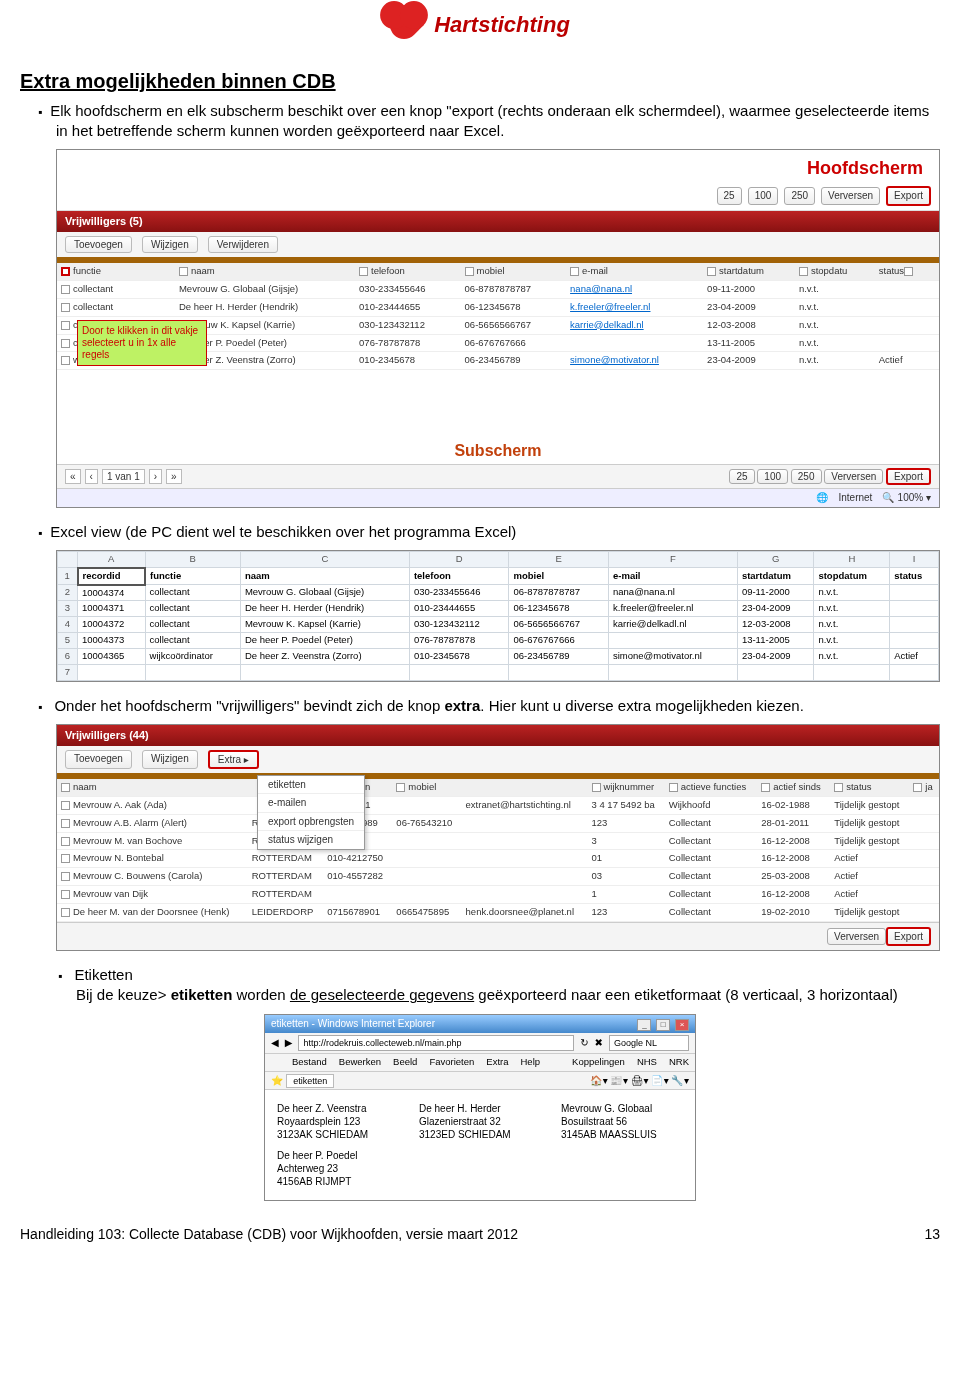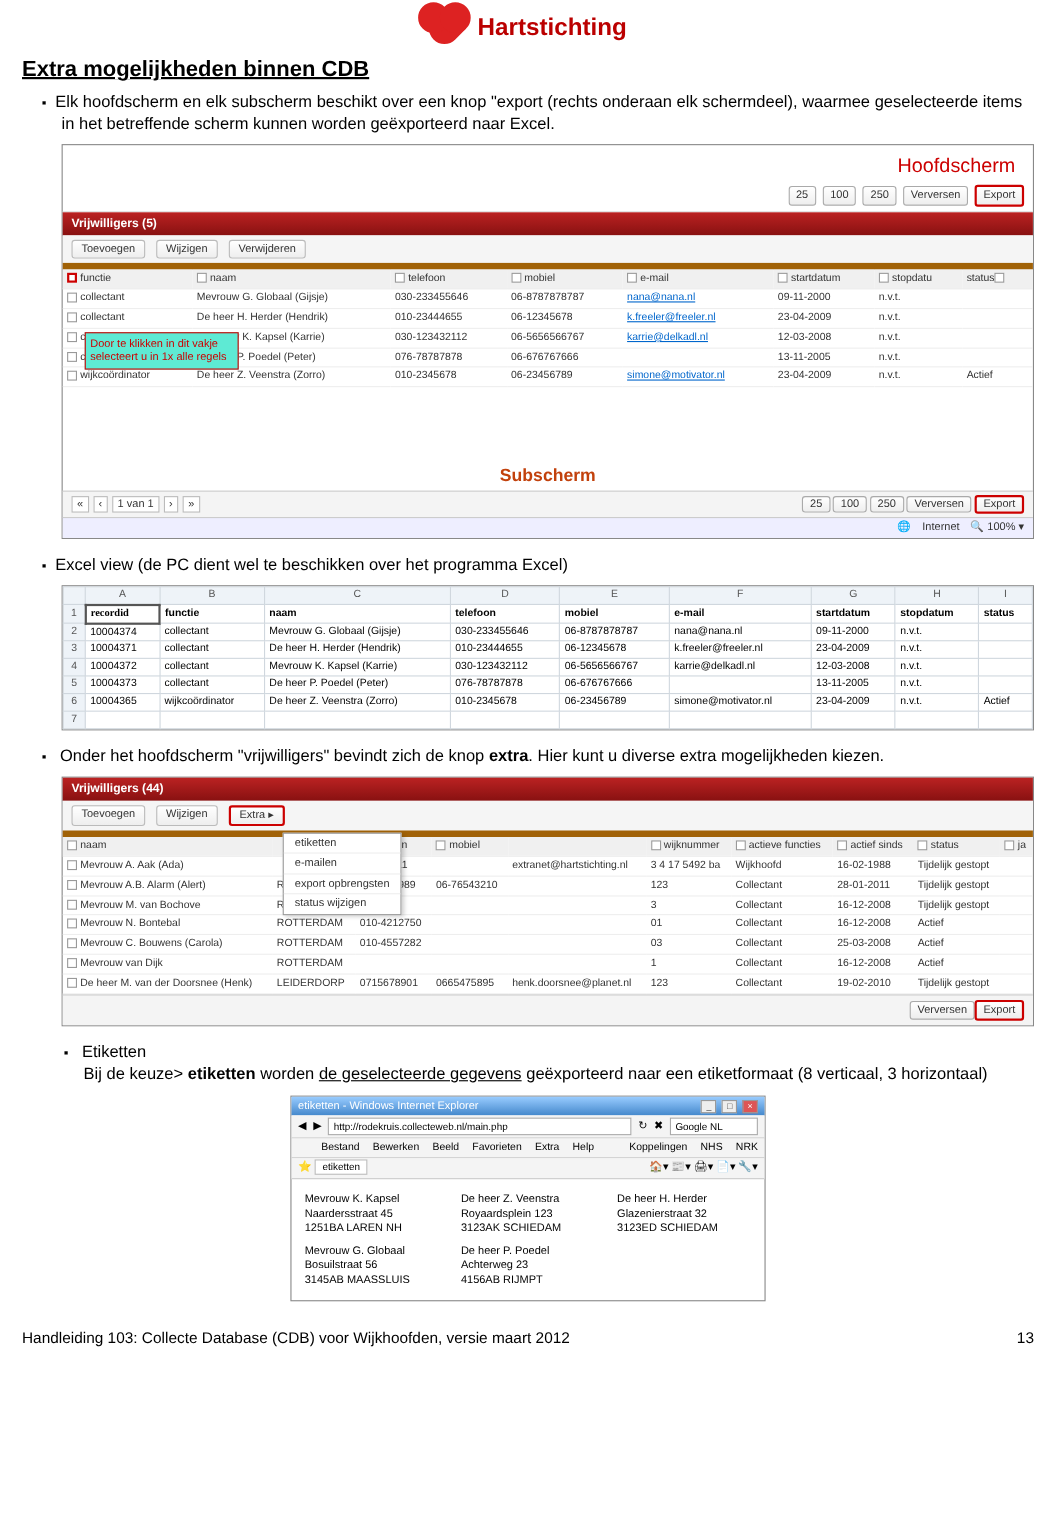--- a/index.html
+++ b/index.html
@@ -8,22 +8,23 @@
     font-family: Arial, Helvetica, sans-serif;
     font-size: 15px;
     color: #000;
     background: #fff;
     padding: 10px 20px 20px 20px;
     line-height: 1.35;
   }
   .header-logo {
     display: flex;
     justify-content: center;
-    align-items: flex-end;
-    margin-bottom: 10px;
+    align-items: center;
+    margin-bottom: 28px;
+    font-style: italic;
   }
   .heart {
     width: 28px; height: 28px;
     background: #d22;
     border-radius: 50% 50% 0 50%;
     transform: rotate(-45deg);
     position: relative;
     margin-right: 6px;
   }
   .heart::before, .heart::after {
@@ -51,21 +52,21 @@
     border: 1px solid #888;
     margin: 6px 0 14px 36px;
     font-size: 10px;
     color: #333;
     background: #fff;
     position: relative;
   }
   .hoofdscherm-label {
     text-align: right;
     color: #c00;
-    font-weight: normal;
+    font-weight: bold;
     font-size: 18px;
     padding: 6px 16px 2px 0;
   }
   .top-toolbar {
     display: flex;
     justify-content: flex-end;
     gap: 6px;
     padding: 4px 8px;
     border-bottom: 1px solid #ddd;
     align-items: center;
@@ -122,22 +123,22 @@
     margin-right: 3px;
   }
   .chk.red { border: 2px solid #c00; }
   .note-box {
     position: absolute;
     left: 20px;
     border: 1px solid #c00;
     color: #c00;
     font-size: 10px;
     padding: 4px;
-    width: 140px;
-    background: #5eead4;
+    width: 130px;
+    background: #bef264;
     line-height: 1.2;
   }
   .subscherm-label {
     color: #c2410c;
     font-weight: bold;
     font-size: 16px;
     text-align: center;
     margin: 70px 0 2px 0;
   }
   .bottom-bar {
@@ -170,21 +171,21 @@
   .excel-shot th, .excel-shot td {
     border: 1px solid #d0d7de;
     padding: 1px 4px;
     font-size: 9.5px;
     text-align: left;
     white-space: nowrap;
   }
   .excel-shot th { background: #eef3f8; text-align: center; font-weight: normal; color: #555;}
   .excel-shot .rownum { background: #eef3f8; text-align: center; width: 20px; color: #555;}
   .excel-shot .hdr { font-weight: bold; background: #fff;}
-  .excel-shot .selcell { border: 2px solid #555; font-family: Liberation Serif, serif; }
+  .excel-shot .selcell { border: 2px solid #555; }
   .dropdown-menu {
     position: absolute;
     left: 200px;
     top: 50px;
     border: 1px solid #999;
     background: #fff;
     box-shadow: 2px 2px 4px rgba(0,0,0,.2);
     font-size: 10px;
     z-index: 5;
   }
@@ -660,25 +661,20 @@
     <span><span>⭐</span> <span class="ie-tab">etiketten</span></span>
     <span>
       <span>🏠▾</span>
       <span>📰▾</span>
       <span>🖨▾</span>
       <span>📄▾</span>
       <span>🔧▾</span>
     </span>
   </div>
   <div class="labels-area" id="labels-area">
-      <div class="label-cell">
-        <div>Mevrouw K. Kapsel</div>
-        <div>Naardersstraat 45</div>
-        <div>1251BA LAREN NH</div>
-      </div>
       <div class="label-cell">
         <div>De heer Z. Veenstra</div>
         <div>Royaardsplein 123</div>
         <div>3123AK SCHIEDAM</div>
       </div>
       <div class="label-cell">
         <div>De heer H. Herder</div>
         <div>Glazenierstraat 32</div>
         <div>3123ED SCHIEDAM</div>
       </div>

